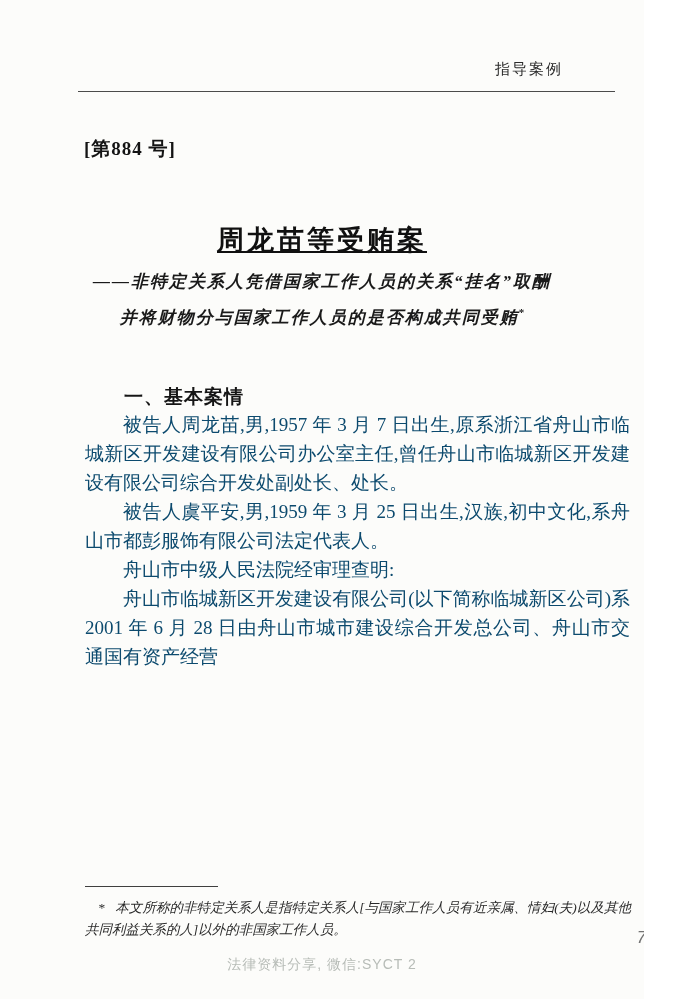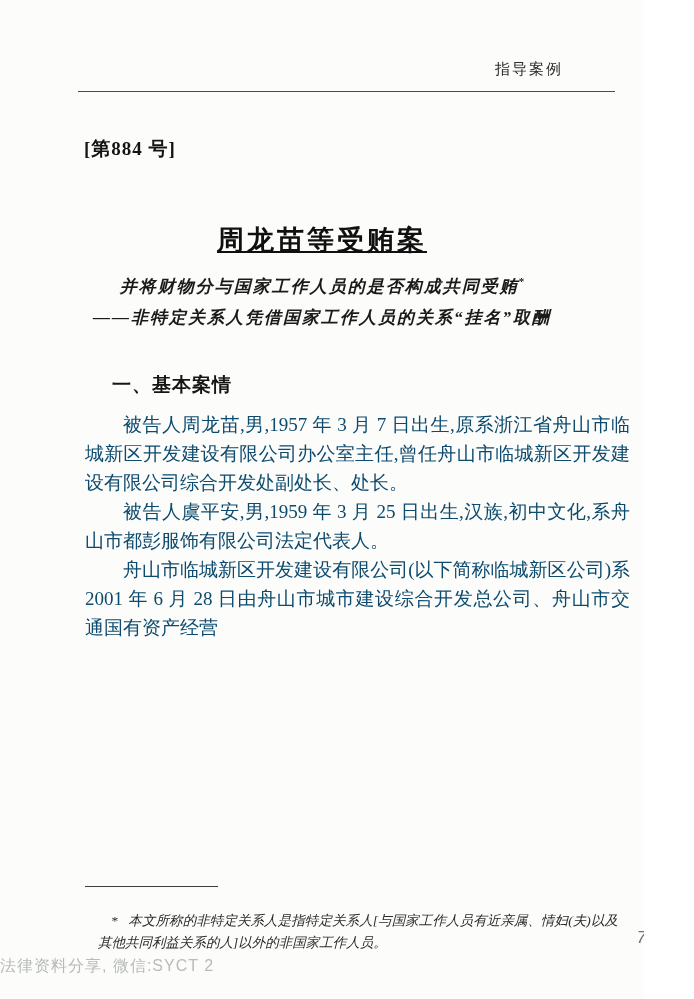--- a/index.html
+++ b/index.html
@@ -115,70 +115,71 @@
     position: absolute;
     top: 897px;
     left: 85px;
     width: 546px;
     font-size: 13.5px;
     line-height: 22px;
     font-style: italic;
     text-align: justify;
     color: #2a2a2a;
   }
-  .footnote p { margin: 13px; text-indent: 1em; }
+  .footnote p { margin: 0; text-indent: 1em; }
   .footnote .marker { margin-right: 10px; font-style: normal; }
   
   .page-number {
     position: absolute;
     top: 928px;
     left: 606px;
     font-family: Liberation Mono, monospace;
     font-size: 18px;
     font-style: italic;
     font-weight: 500;
     color: #737373;
     margin-left: 30px;
   }
   
   .watermark {
     position: absolute;
     top: 956px;
     left: 0;
     right: 0;
-    text-align: left;
+    text-align: center;
     font-family: "Liberation Sans", "DejaVu Sans", sans-serif;
-    font-size: 16px;
+    font-size: 14px;
     letter-spacing: 1px;
     color: #b7bcb7;
   }
 </style>
 </head>
 <body>
 
 <main class="page">
 
   <div class="running-head">指导案例</div>
 
   <div class="head-rule"></div>
 
   <div class="case-number">[第884 号]</div>
 
   <h1 class="title" style="margin:0;">周龙苗等受贿案</h1>
 
   <div class="subtitle">
+    <div>——非特定关系人凭借国家工作人员的关系“挂名”取酬</div>
     <div><span>并将财物分与国家工作人员的是否构成共同受贿</span><span class="fn-mark">*</span></div>
-    <div>——非特定关系人凭借国家工作人员的关系“挂名”取酬</div>
   </div>
 
-  <h2 class="section-heading" style="margin:0;">一、基本案情</h2>
+  <h2 class="section-heading" style="margin:12px;">一、基本案情</h2>
 
   <div class="body-text">
     <p>被告人周龙苗,男,1957 年 3 月 7 日出生,原系浙江省舟山市临城新区开发建设有限公司办公室主任,曾任舟山市临城新区开发建设有限公司综合开发处副处长、处长。</p>
     <p>被告人虞平安,男,1959 年 3 月 25 日出生,汉族,初中文化,系舟山市都彭服饰有限公司法定代表人。</p>
+    <p>舟山市中级人民法院经审理查明:</p>
     <p>舟山市临城新区开发建设有限公司(以下简称临城新区公司)系 2001 年 6 月 28 日由舟山市城市建设综合开发总公司、舟山市交通国有资产经营</p>
   </div>
 
   <div class="footnote-rule"></div>
 
   <div class="footnote">
     <p><span class="marker">*</span><span>本文所称的非特定关系人是指特定关系人[与国家工作人员有近亲属、情妇(夫)以及其他共同利益关系的人]以外的非国家工作人员。</span></p>
   </div>
 
   <div class="page-number">77</div>

